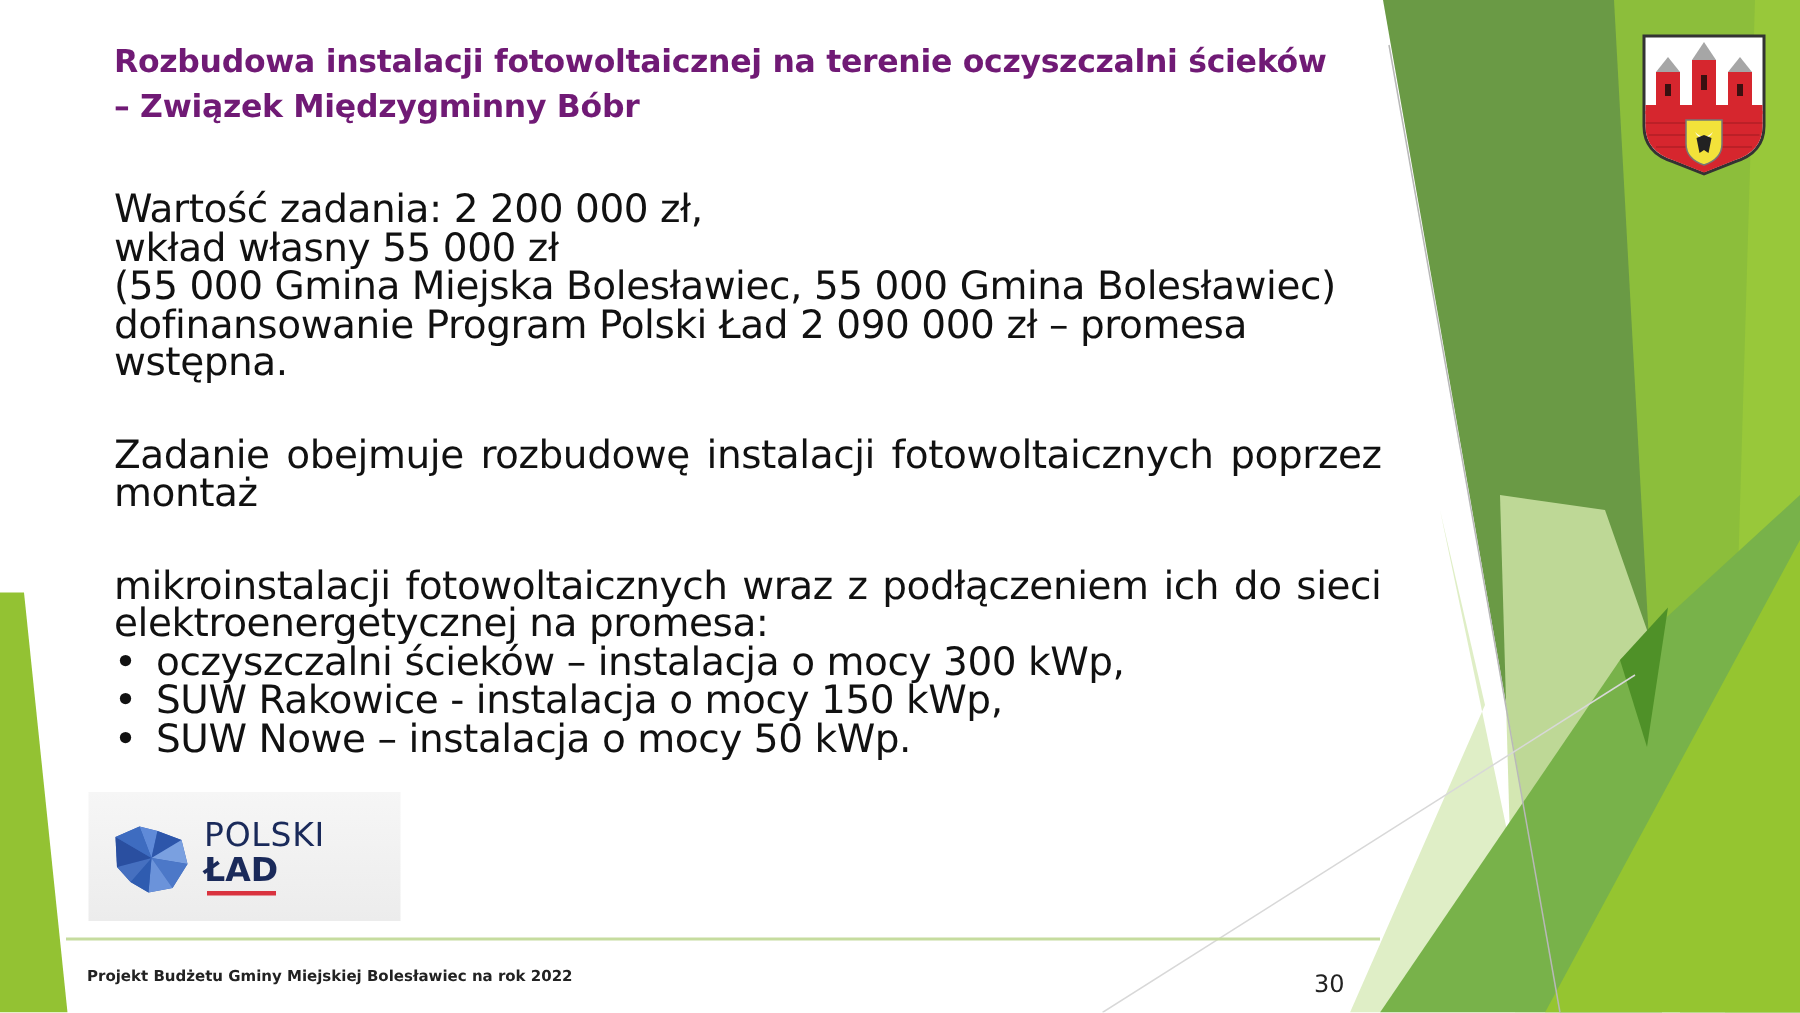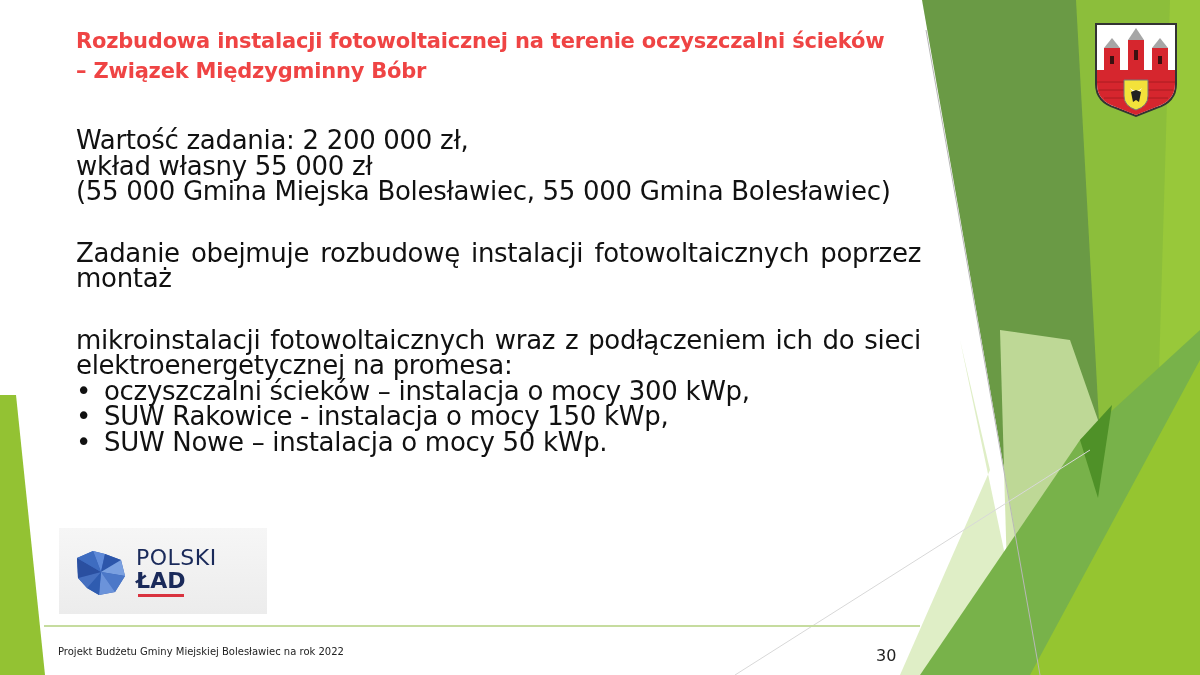--- a/index.html
+++ b/index.html
@@ -1,32 +1,32 @@
 <!DOCTYPE html>
 <html><head>
   <meta charset="utf-8">
   <style>
     html, body { margin: 0; padding: 0; }
     body { width: 1200px; height: 675px; overflow: hidden; background: #ffffff; position: relative; font-family: "DejaVu Sans", sans-serif; }
     .bg-svg { position: absolute; left: 0; top: 0; width: 1200px; height: 675px; z-index: 0; }
-    .title { position: absolute; left: 76px; top: 26px; width: 860px; color: #ef4444; font-family: "DejaVu Sans", sans-serif; font-weight: bold; font-size: 21px; line-height: 30px; letter-spacing: -0.2px; z-index: 2; }
+    .title { position: absolute; left: 76px; top: 26px; width: 860px; color: #701a75; font-family: "DejaVu Sans", sans-serif; font-weight: bold; font-size: 21px; line-height: 30px; letter-spacing: -0.2px; z-index: 2; }
     .body-block { position: absolute; left: 76px; top: 128px; width: 845px; color: #111; font-size: 26px; line-height: 25.5px; z-index: 2; font-family: "DejaVu Sans", sans-serif; letter-spacing: -0.3px; }
     .body-block p { margin: 0; }
     .para1 { margin-bottom: 25.5px !important; }
     .justify-line { text-align: justify; text-align-last: justify; display: block; margin-top: 36px; }
     ul.bullets { list-style: none; margin: 0; padding: 0; }
     ul.bullets li { position: relative; padding-left: 28px; }
     ul.bullets li .dot { position: absolute; left: 0; top: 0; }
     .logo-box { position: absolute; left: 59px; top: 528px; width: 208px; height: 86px; background: linear-gradient(180deg, #f6f6f6 0%, #ececec 100%); z-index: 2; text-align: center; }
     .logo-box svg.map { position: absolute; left: 16px; top: 20px; }
     .logo-text1 { position: absolute; left: 77px; top: 17px; font-family: "DejaVu Sans", sans-serif; font-size: 22px; color: #1a2a5a; letter-spacing: 0.5px; }
     .logo-text2 { position: absolute; left: 77px; top: 40px; font-family: "DejaVu Sans", sans-serif; font-weight: bold; font-size: 22px; color: #1a2a5a; }
     .logo-bar { position: absolute; left: 79px; top: 66px; width: 46px; height: 3px; background: #d9333f; }
     .footer-line { position: absolute; left: 44px; top: 625px; width: 876px; height: 2px; background: #c6dc9f; z-index: 1; }
-    .footer-text { position: absolute; left: 58px; top: 646px; font-size: 10px; color: #222; font-family: "DejaVu Sans", sans-serif; z-index: 2; }
+    .footer-text { position: absolute; left: 58px; top: 646px; font-size: 10px; color: #222; font-family: "DejaVu Sans", sans-serif; z-index: 2; font-weight: bold; }
     .page-num { position: absolute; left: 876px; top: 646px; font-size: 16px; color: #222; font-family: "DejaVu Sans", sans-serif; z-index: 2; }
     .crest { position: absolute; left: 1094px; top: 22px; width: 84px; height: 96px; z-index: 3; }
   </style>
 </head>
 <body>
 
 <svg class="bg-svg" viewBox="0 0 1200 675" xmlns="http://www.w3.org/2000/svg">
 
   <polygon points="0,395 0,675 45,675 16,395" fill="#93c233"></polygon>
 
@@ -51,20 +51,21 @@
 <div class="title">
   <div>Rozbudowa instalacji fotowoltaicznej na terenie oczyszczalni ścieków</div>
   <div>– Związek Międzygminny Bóbr</div>
 </div>
 
 <div class="body-block">
   <div class="para1" style="margin-bottom:25.5px;">
     <p>Wartość zadania: 2 200 000 zł,</p>
     <p>wkład własny 55 000 zł</p>
     <p>(55 000 Gmina Miejska Bolesławiec, 55 000 Gmina Bolesławiec)</p>
+    <p>dofinansowanie Program Polski Ład 2 090 000 zł – promesa wstępna.</p>
   </div>
   <div>
     <span class="justify-line">Zadanie obejmuje rozbudowę instalacji fotowoltaicznych poprzez montaż</span>
     <span class="justify-line">mikroinstalacji fotowoltaicznych wraz z podłączeniem ich do sieci</span>
     <p>elektroenergetycznej na promesa:</p>
   </div>
   <ul class="bullets">
     <li>
       <span class="dot">•</span>
       <span>oczyszczalni ścieków – instalacja o mocy 300 kWp,</span>

